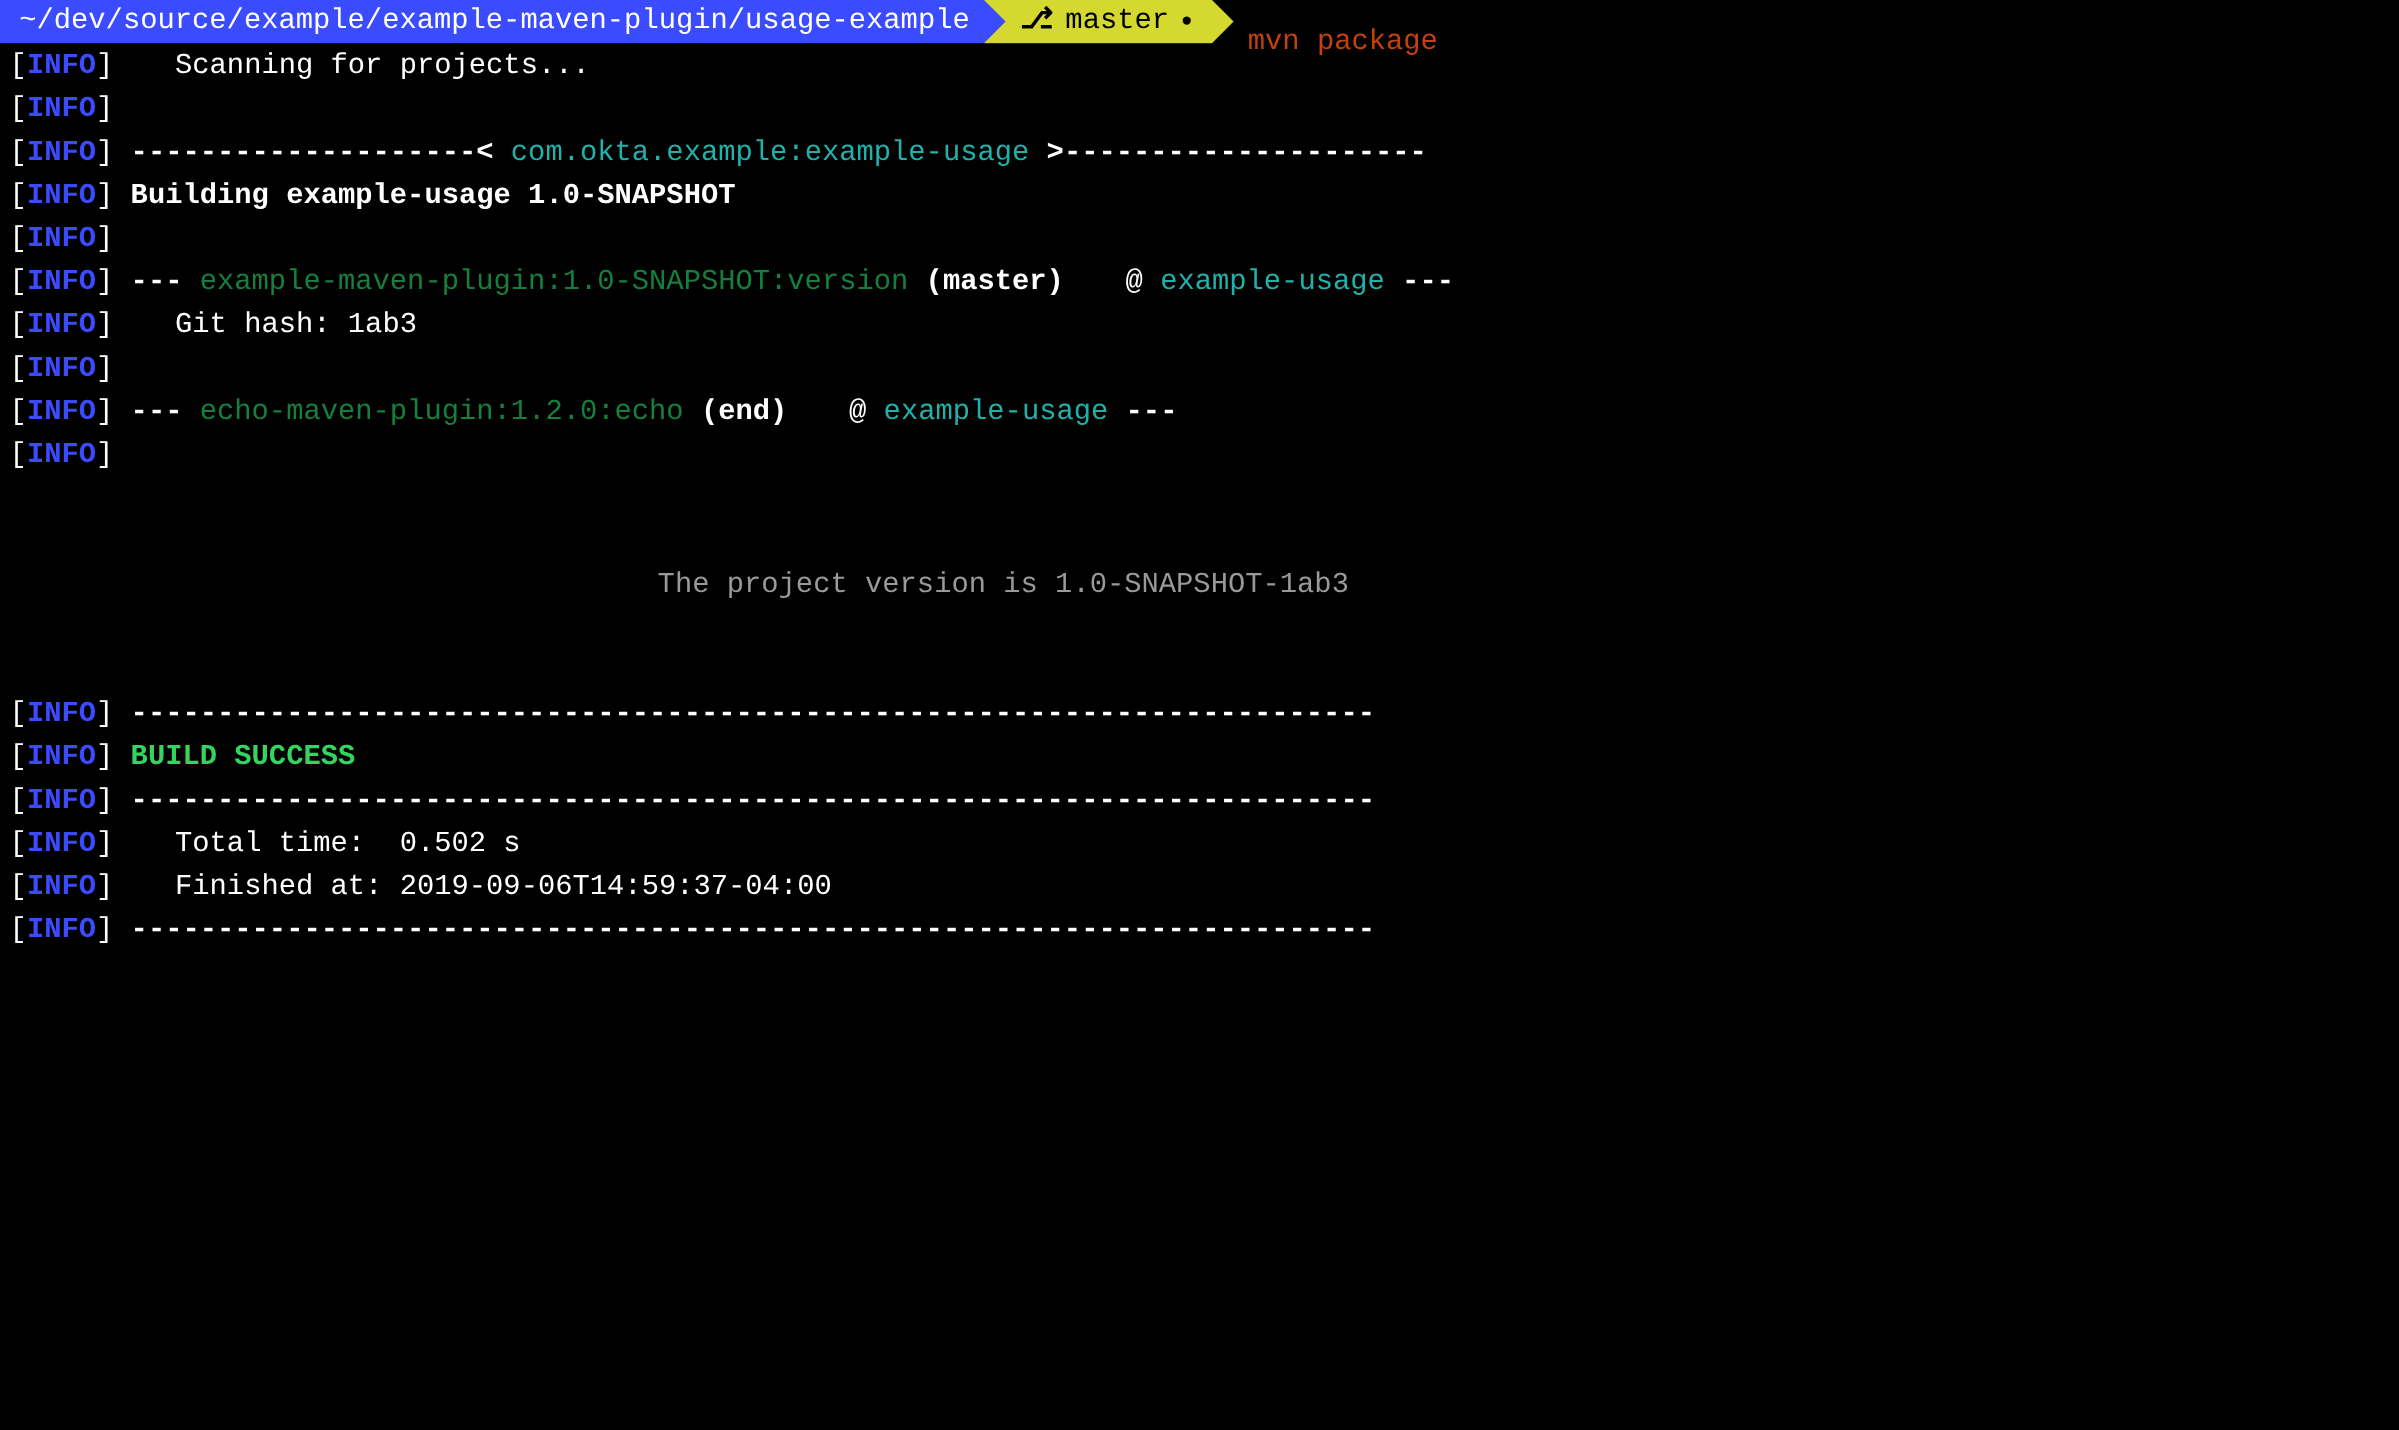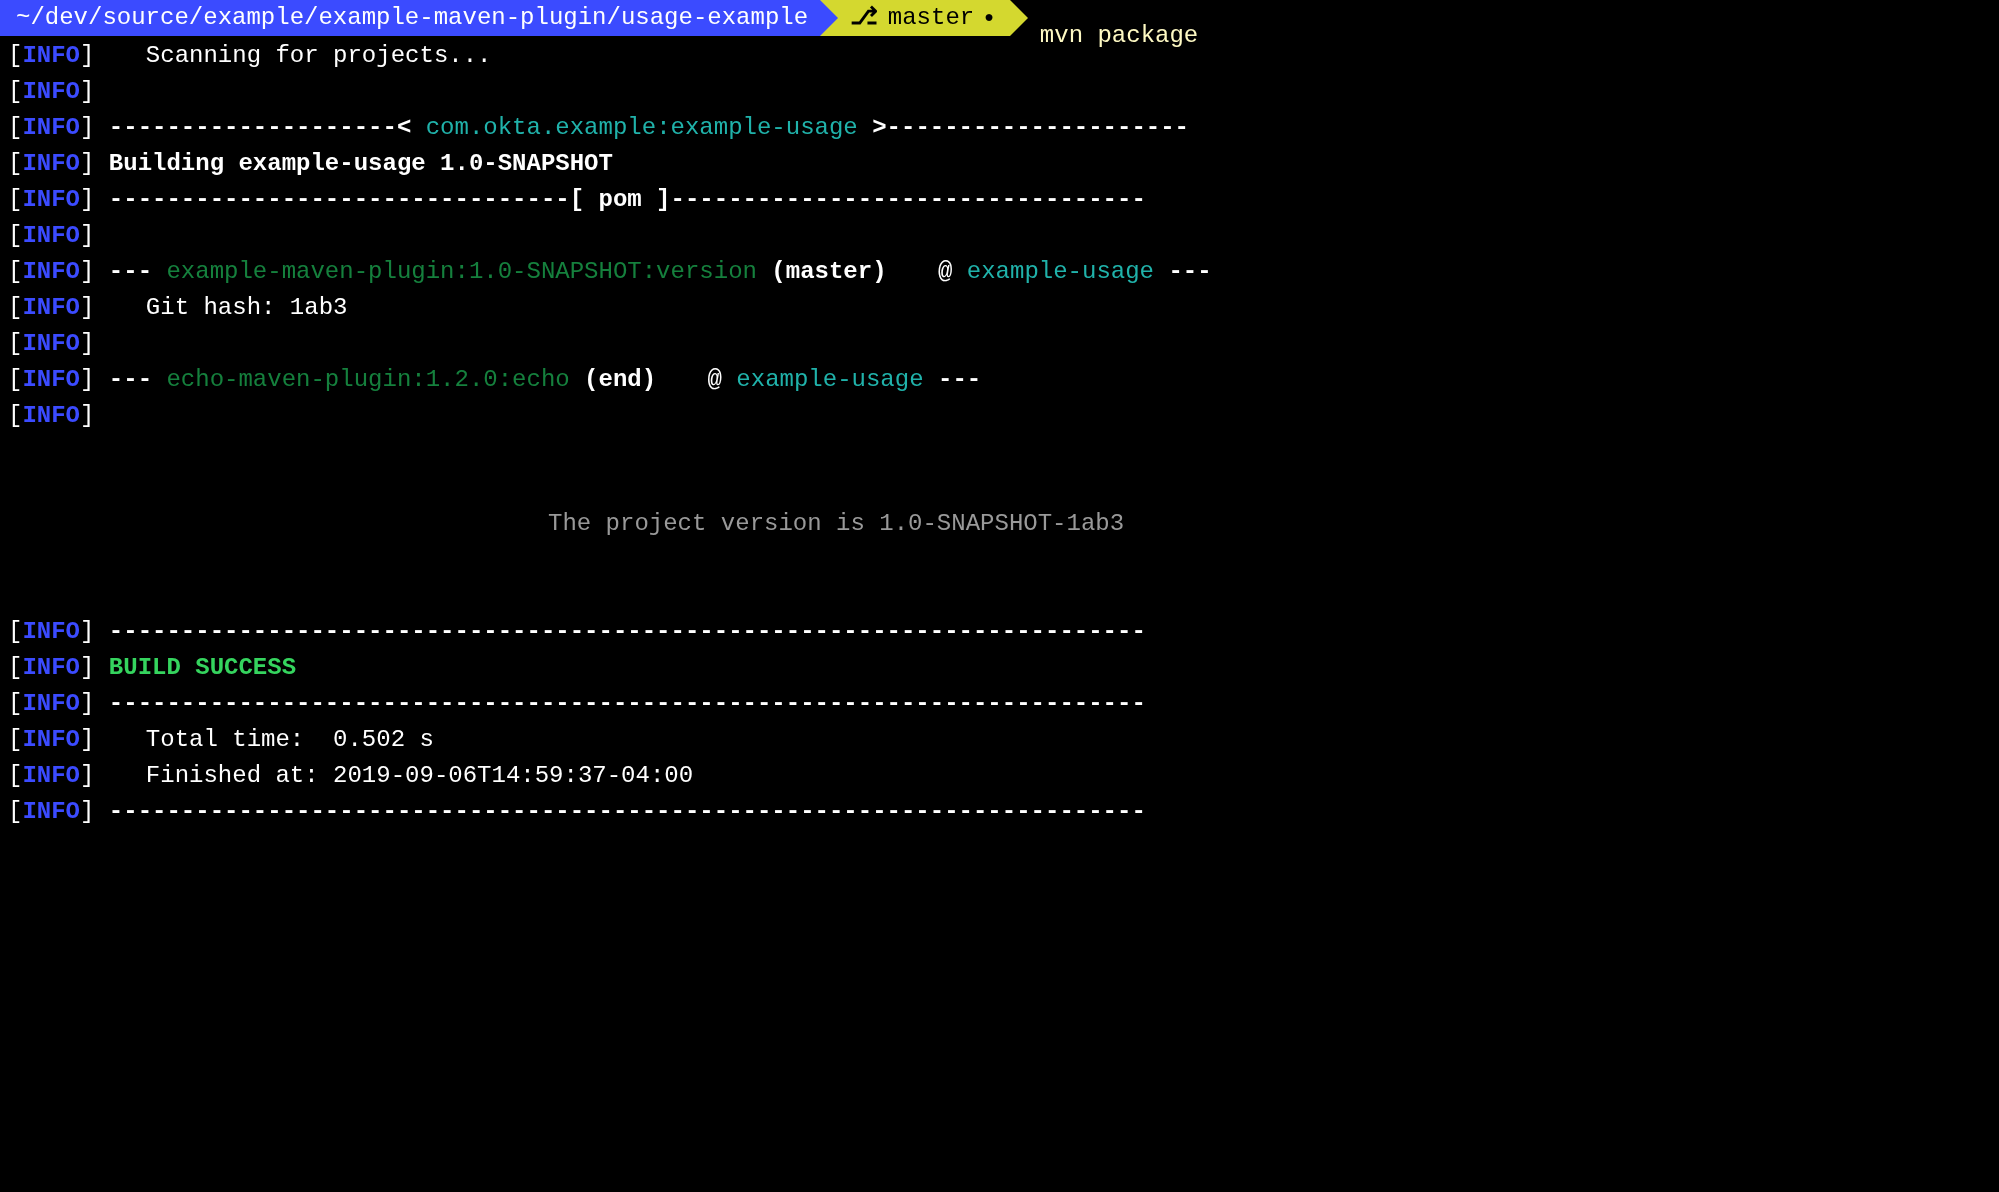--- a/index.html
+++ b/index.html
@@ -66,21 +66,21 @@
     }
     .git-icon {
       margin-right: 10px;
       font-weight: bold;
     }
     .git-dot {
       margin-left: 10px;
       font-size: 16px;
     }
     .command-segment {
-      color: #fef9c3;
+      color: #c2410c;
       padding-left: 30px;
       height: 100%;
       display: flex;
       align-items: flex-start;
       margin-top: 35px;
     }
     .terminal-output {
       padding: 2px 8px;
     }
     .line {
@@ -142,21 +142,20 @@
 <div class="terminal-output">
 
   <div class="line"><span class="bracket">[</span><span class="info">INFO</span><span class="bracket">] </span><span class="white">Scanning for projects...</span></div>
 
   <div class="line"><span class="bracket">[</span><span class="info">INFO</span><span class="bracket">]</span></div>
 
   <div class="line"><span class="bracket">[</span><span class="info">INFO</span><span class="bracket">] </span><span class="white-bold">--------------------&lt; </span><span class="cyan">com.okta.example:example-usage</span><span class="white-bold"> &gt;---------------------</span></div>
 
   <div class="line"><span class="bracket">[</span><span class="info">INFO</span><span class="bracket">] </span><span class="white-bold">Building example-usage 1.0-SNAPSHOT</span></div>
 
-  <div class="line"><span class="bracket">[</span><span class="info">INFO</span><span class="bracket">] </span><span class="white-bold">--------------------------------[ pom ]---------------------------------</span></div>
 
   <div class="line"><span class="bracket">[</span><span class="info">INFO</span><span class="bracket">]</span></div>
 
   <div class="line"><span class="bracket">[</span><span class="info">INFO</span><span class="bracket">] </span><span class="white-bold">--- </span><span class="green">example-maven-plugin:1.0-SNAPSHOT:version</span><span class="white-bold"> (master)</span><span class="white"> @ </span><span class="cyan">example-usage</span><span class="white-bold"> ---</span></div>
 
   <div class="line"><span class="bracket">[</span><span class="info">INFO</span><span class="bracket">] </span><span class="white">Git hash: 1ab3</span></div>
 
   <div class="line"><span class="bracket">[</span><span class="info">INFO</span><span class="bracket">]</span></div>
 
   <div class="line"><span class="bracket">[</span><span class="info">INFO</span><span class="bracket">] </span><span class="white-bold">--- </span><span class="green">echo-maven-plugin:1.2.0:echo</span><span class="white-bold"> (end)</span><span class="white"> @ </span><span class="cyan">example-usage</span><span class="white-bold"> ---</span></div>

